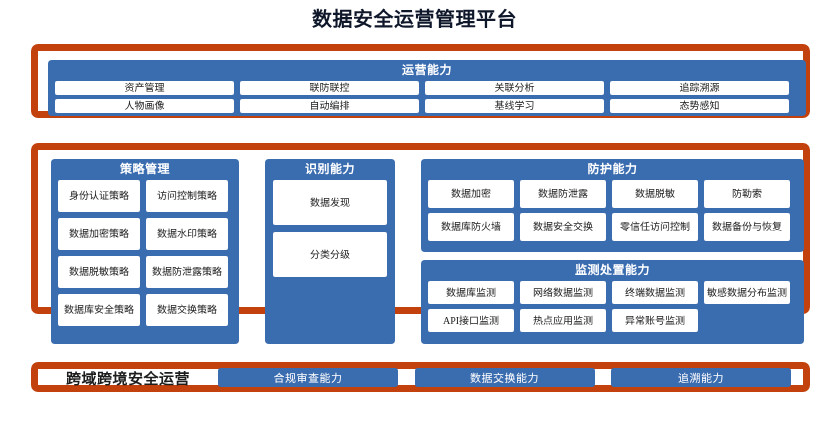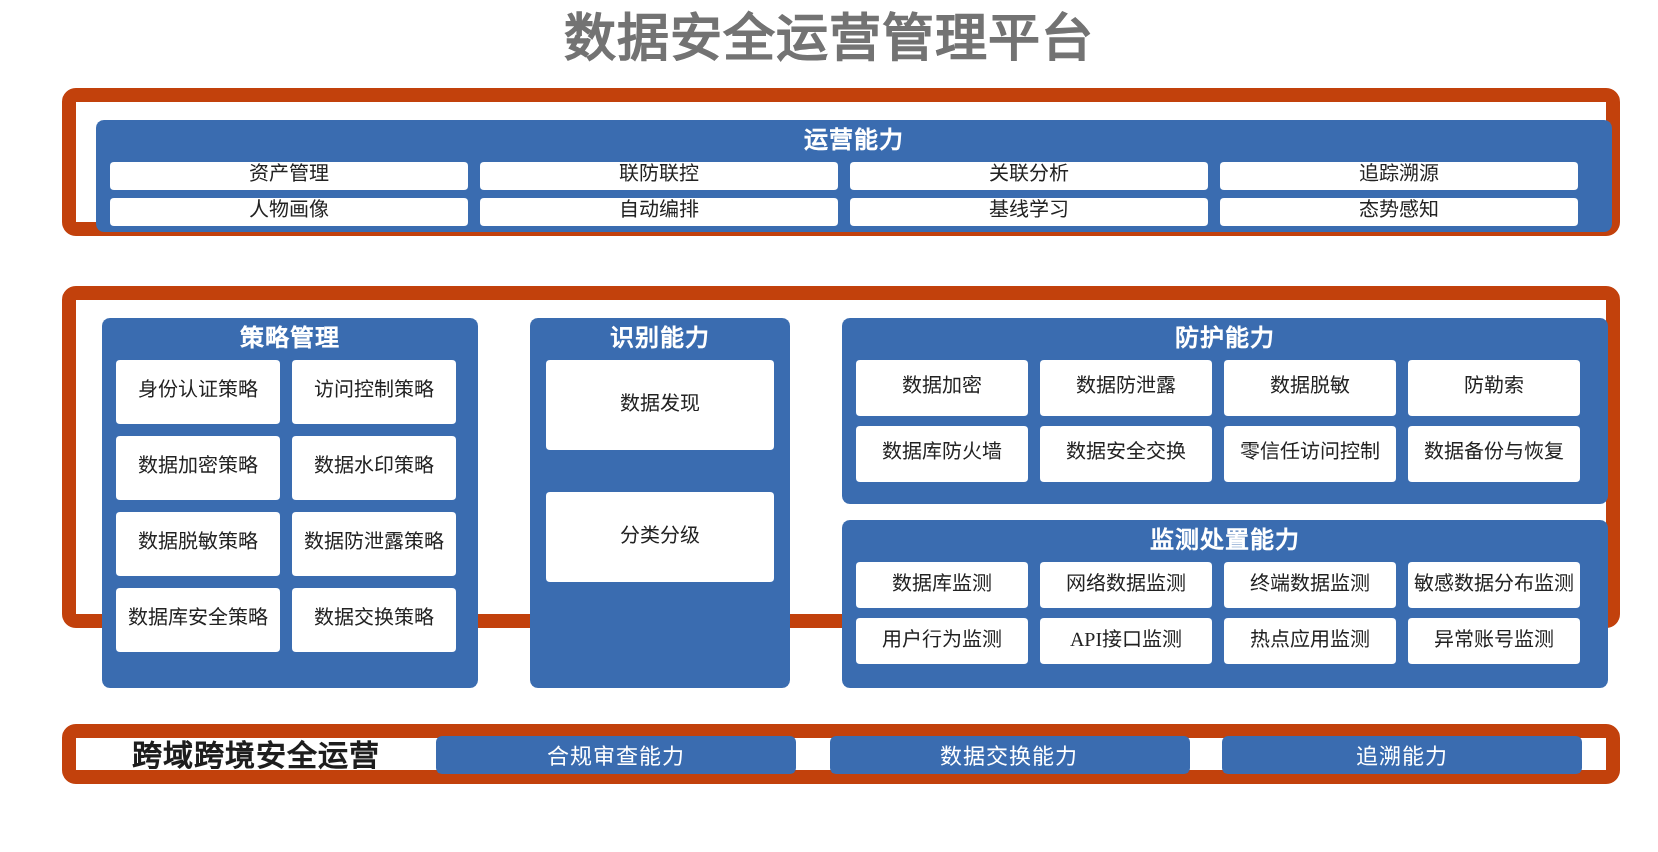--- a/index.html
+++ b/index.html
@@ -17,23 +17,23 @@
     position: relative;
   }
 
   
   .page-title {
     position: absolute;
     left: 0;
     top: 6px;
     width: 829px;
     text-align: center;
-    font-size: 26px;
+    font-size: 20px;
     font-weight: bold;
-    color: #737373;
+    color: #0f172a;
     letter-spacing: 0.5px;
     line-height: 26px;
   }
 
   
   .card {
     position: absolute;
     background: #ffffff;
     border: 7px solid #c2410c;
     border-radius: 7px;
@@ -87,21 +87,21 @@
   #ops-panel .tile { width: 179px; height: 14px; }
 
   
   #mid-card { left: 31px; top: 143px; width: 779px; height: 171px; }
 
   #policy-panel { left: 13px; top: 9px; width: 188px; height: 185px; }
   #policy-panel .panel-body { gap: 6px 6px; padding: 0 7px 7px 7px; }
   #policy-panel .tile { width: 82px; height: 32px; }
 
   #ident-panel { left: 227px; top: 9px; width: 130px; height: 185px; }
-  #ident-panel .panel-body { flex-direction: column; gap: 21px; padding: 0 8px 8px 8px; }
+  #ident-panel .panel-body { flex-direction: column; gap: 7px; padding: 0 8px 8px 8px; }
   #ident-panel .tile { width: 114px; height: 45px; }
 
   #protect-panel { left: 383px; top: 9px; width: 383px; height: 93px; }
   #protect-panel .panel-body { gap: 5px 6px; padding: 0 7px 6px 7px; }
   #protect-panel .tile { width: 86px; height: 28px; }
 
   #monitor-panel { left: 383px; top: 110px; width: 383px; height: 84px; }
   #monitor-panel .panel-body { gap: 5px 6px; padding: 0 7px 6px 7px; }
   #monitor-panel .tile { width: 86px; height: 23px; }
 
@@ -199,21 +199,20 @@
     </div>
   </div>
 
   <div class="panel" id="monitor-panel">
     <div class="panel-title">监测处置能力</div>
     <div class="panel-body">
       <div class="tile">数据库监测</div>
       <div class="tile">网络数据监测</div>
       <div class="tile">终端数据监测</div>
       <div class="tile">敏感数据分布监测</div>
-      <div class="tile">用户行为监测</div>
       <div class="tile">API接口监测</div>
       <div class="tile">热点应用监测</div>
       <div class="tile">异常账号监测</div>
     </div>
   </div>
 
 </div>
 
 <div class="card" id="bottom-card">
   <div id="bottom-label">跨域跨境安全运营</div>

